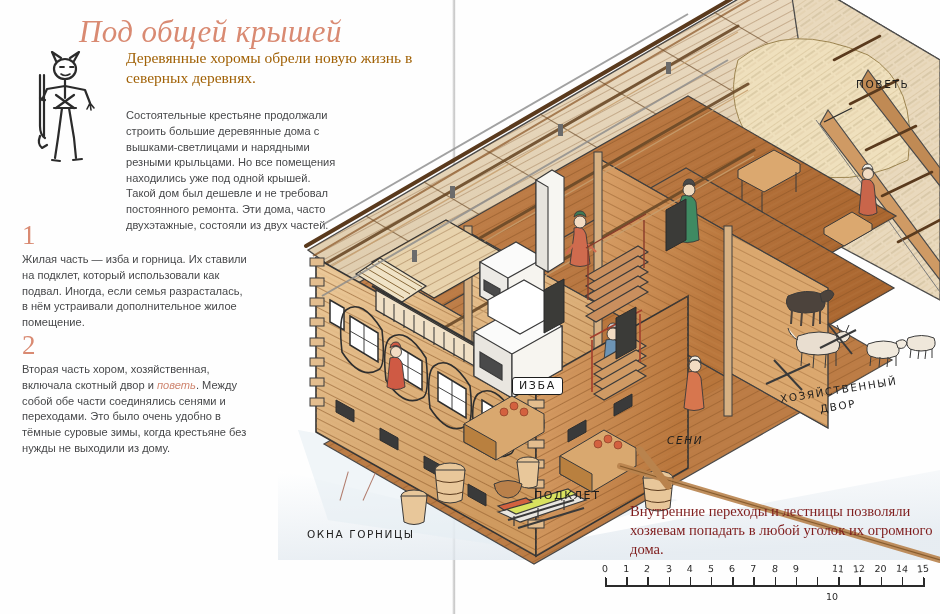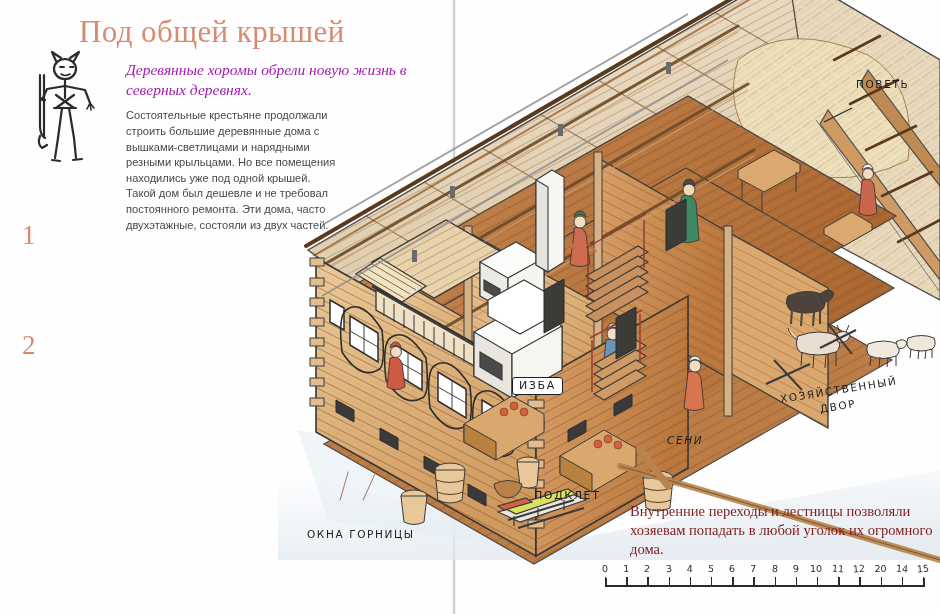--- a/index.html
+++ b/index.html
@@ -34,31 +34,31 @@
   
   .title {
     position: absolute;
     left: 79px;
     top: 14px;
     font-family: "Liberation Serif", serif;
     font-size: 31px;
     color: #d98a72;
     letter-spacing: .4px;
     white-space: nowrap;
+    font-style: italic;
   }
   .deck {
     position: absolute;
     left: 126px;
-    top: 60px;
+    top: 48px;
     width: 316px;
     font-family: "Liberation Serif", serif;
     font-size: 15.5px;
     line-height: 1.32;
-    color: #a21caf;
-    font-style: italic;
+    color: #a16207;
   }
   .body-par {
     position: absolute;
     width: 222px;
     font-family: "Liberation Sans", sans-serif;
     font-size: 11.1px;
     line-height: 1.42;
     color: #47484a;
   }
   #par1 { left: 126px; top: 108px; }
@@ -201,24 +201,26 @@
 
   <div class="title">Под общей крышей</div>
 
   <div class="deck">Деревянные хоромы обрели новую жизнь в северных деревнях.</div>
 
   <div class="body-par" id="par1">Состоятельные крестьяне продолжали строить большие деревянные дома с вышками-светлицами и нарядными резными крыльцами. Но все помещения находились уже под одной крышей.</div>
   <div class="body-par" id="par2">Такой дом был дешевле и не требовал постоянного ремонта. Эти дома, часто двухэтажные, состояли из двух частей.</div>
 
   <div class="numbered" id="sec1">
     <div class="num">1</div>
+    <p><span>Жилая часть — изба и горница. Их ставили на подклет, который использовали как подвал. Иногда, если семья разрасталась, в нём устраивали дополнительное жилое помещение.</span></p>
   </div>
 
   <div class="numbered" id="sec2">
     <div class="num">2</div>
+    <p><span>Вторая часть хором, хозяйственная, включала скотный двор и </span><span class="hl">поветь</span><span>. Между собой обе части соединялись сенями и переходами. Это было очень удобно в тёмные суровые зимы, когда крестьяне без нужды не выходили из дому.</span></p>
   </div>
 
   <svg class="hunter" viewBox="0 0 86 116">
     <g fill="none" stroke="#2b2b2b" stroke-width="2.2" stroke-linecap="round" stroke-linejoin="round">
 
       <ellipse cx="37" cy="21" rx="11" ry="10"></ellipse>
 
       <path d="M28 13 L24 4 L33 10"></path>
       <path d="M46 13 L51 4 L42 10"></path>
 
@@ -684,21 +686,21 @@
         <div class="tick-lab" style="left: 111px; transform: translateX(-50%) rotate(5deg);">5</div>
         <div class="tick" style="left: 132.2px;"></div>
         <div class="tick-lab" style="left: 132.2px; transform: translateX(-50%) rotate(-5deg);">6</div>
         <div class="tick" style="left: 153.4px;"></div>
         <div class="tick-lab" style="left: 153.4px; transform: translateX(-50%) rotate(0deg);">7</div>
         <div class="tick" style="left: 174.6px;"></div>
         <div class="tick-lab" style="left: 174.6px; transform: translateX(-50%) rotate(5deg);">8</div>
         <div class="tick" style="left: 195.8px;"></div>
         <div class="tick-lab" style="left: 195.8px; transform: translateX(-50%) rotate(-5deg);">9</div>
         <div class="tick" style="left: 217px;"></div>
-        <div class="tick-lab" style="left: 216px; transform: translateX(-50%) rotate(0deg);">10</div>
+        <div class="tick-lab" style="left: 232px; transform: translateX(-50%) rotate(0deg); margin-top: 28px;">10</div>
         <div class="tick" style="left: 238.2px;"></div>
         <div class="tick-lab" style="left: 238.2px; transform: translateX(-50%) rotate(5deg);">11</div>
         <div class="tick" style="left: 259.4px;"></div>
         <div class="tick-lab" style="left: 259.4px; transform: translateX(-50%) rotate(-5deg);">12</div>
         <div class="tick" style="left: 280.6px;"></div>
         <div class="tick-lab" style="left: 280.6px; transform: translateX(-50%) rotate(0deg);">20</div>
         <div class="tick" style="left: 301.8px;"></div>
         <div class="tick-lab" style="left: 301.8px; transform: translateX(-50%) rotate(5deg);">14</div>
         <div class="tick" style="left: 323px;"></div>
         <div class="tick-lab" style="left: 323px; transform: translateX(-50%) rotate(-5deg);">15</div>

